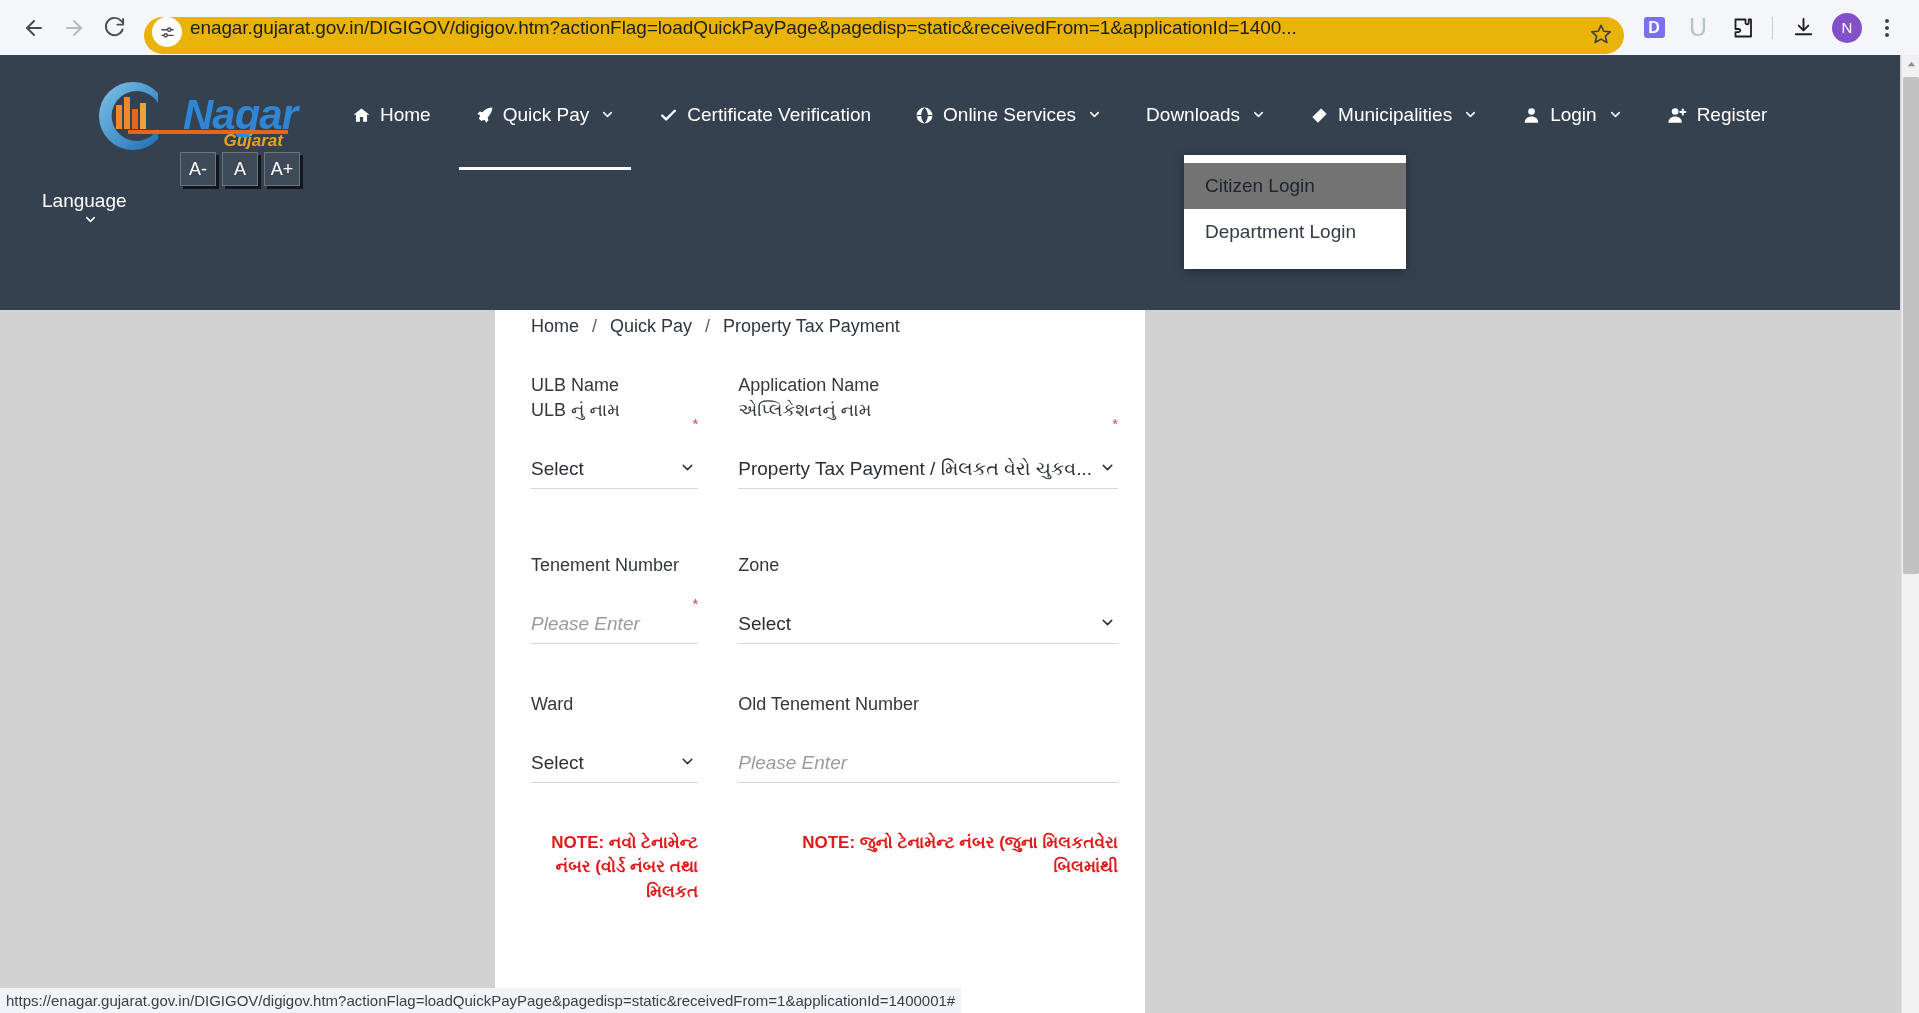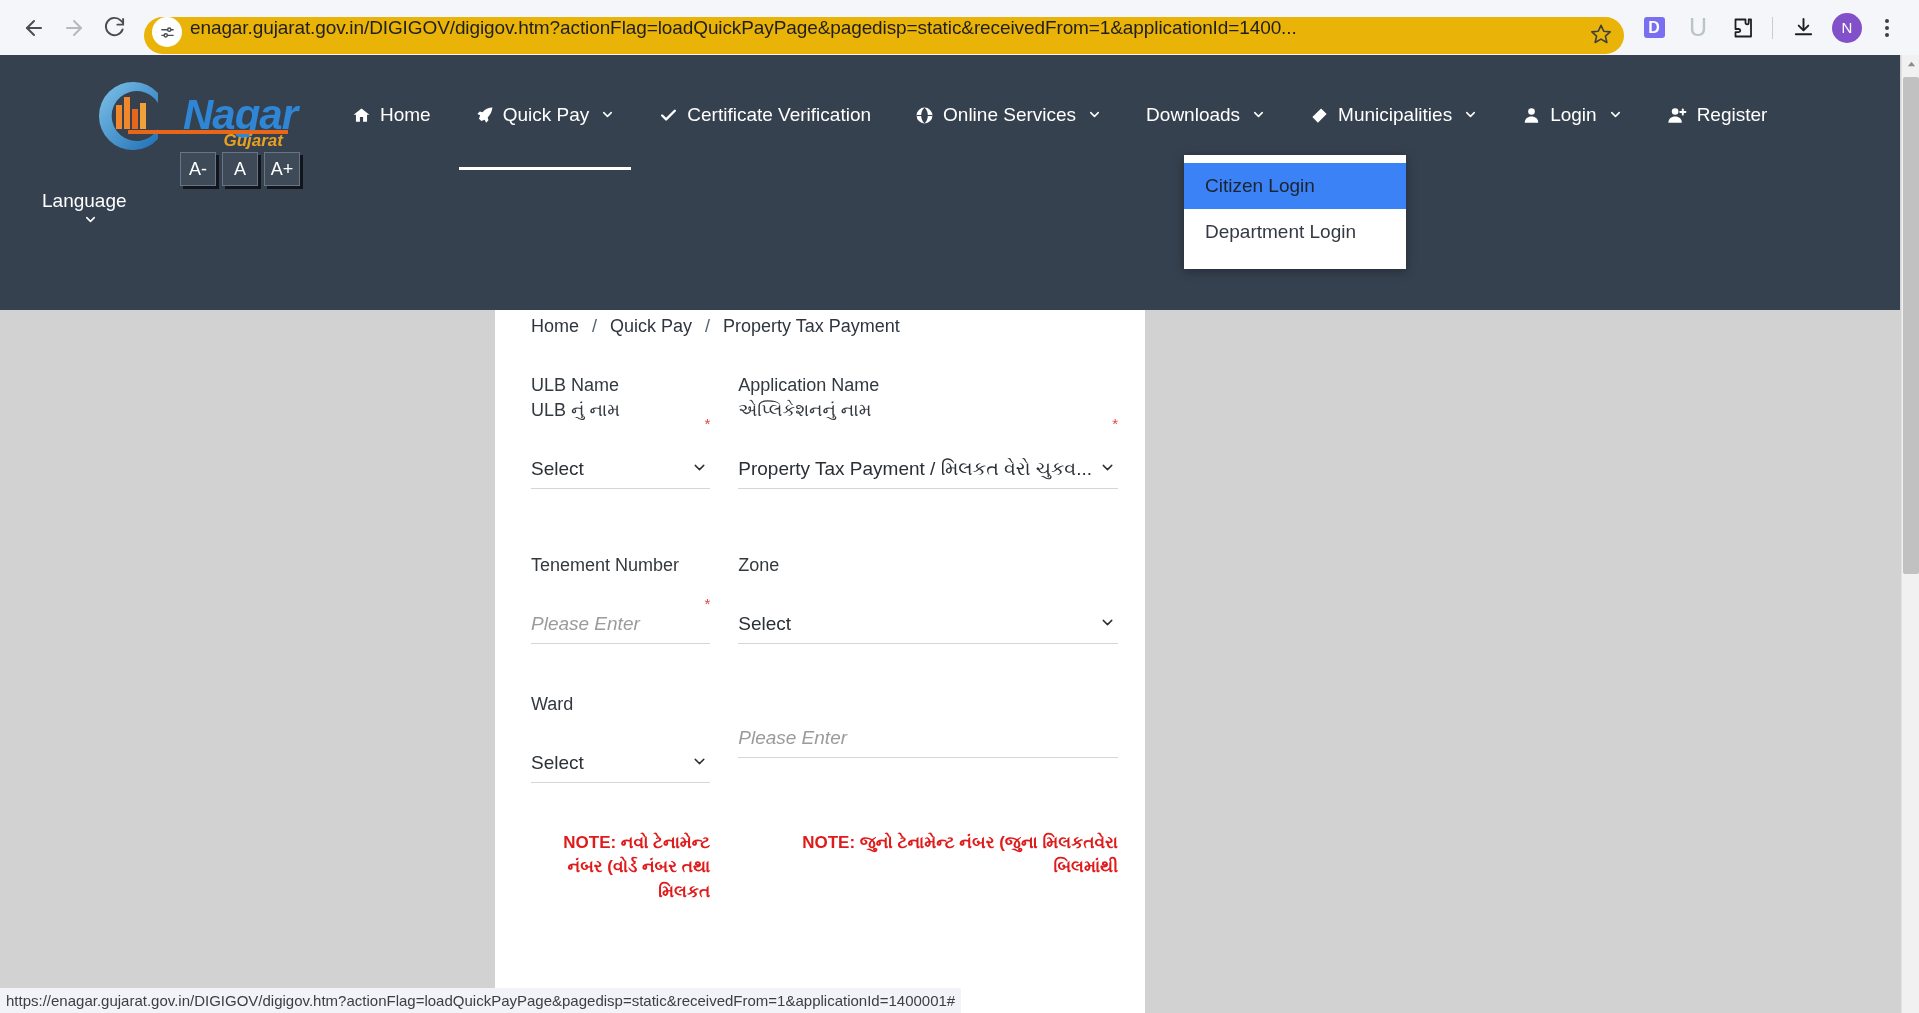--- a/index.html
+++ b/index.html
@@ -180,21 +180,21 @@
     padding: 8px 0 14px 0;
     z-index: 60;
   }
   .dd-item {
     height: 46px;
     display: flex; align-items: center;
     padding-left: 21px;
     font-size: 19px;
     color: #333a44;
   }
-  .dd-item.highlight { background: #3b82f6; color: #1c2430; }
+  .dd-item.highlight { background: #737373; color: #1c2430; }
 
   
   .content-card {
     position: absolute;
     left: 495px; top: 197px;
     width: 650px;
     min-height: 790px;
     background: #ffffff;
     z-index: 10;
     padding: 0 0 10px 0;
@@ -209,21 +209,21 @@
     font-size: 18px; color: #2f3640;
     padding: 28px 0 0 36px;
     display: flex; align-items: center; gap: 0;
   }
   .breadcrumb span { white-space: nowrap; }
   .bc-sep { padding: 0 13px; color: #55606e; }
 
   .form-grid {
     display: grid;
     grid-template-columns: 1fr 1fr;
-    column-gap: 28px;
+    column-gap: 40px;
     padding: 36px 27px 0 36px;
   }
   .field { position: relative; margin-bottom: 48px; }
   .field-label {
     font-size: 18px; color: #33393f;
     line-height: 1.38;
   }
   .field-label .gu { display: block; }
   .req-star {
     position: absolute;
@@ -437,20 +437,21 @@
           <span class="val">Select</span>
           <span class="chev">
             <svg width="17" height="17" viewBox="0 0 24 24" fill="none" stroke="currentColor" stroke-width="2" stroke-linecap="round" stroke-linejoin="round">
                 <polyline points="6 9 12 15 18 9"></polyline>
               </svg>
           </span>
         </div>
       </div>
 
       <div class="field">
+        <div class="field-label">Old Tenement Number</div>
         <div class="control">
           <span class="val ph">Please Enter</span>
         </div>
       </div>
 
       <div class="note">NOTE: નવો ટેનામેન્ટ નંબર (વોર્ડ નંબર તથા મિલકત</div>
       <div class="note">NOTE: જુનો ટેનામેન્ટ નંબર (જુના મિલકતવેરા બિલમાંથી</div>
 
     </div>
   </div>

